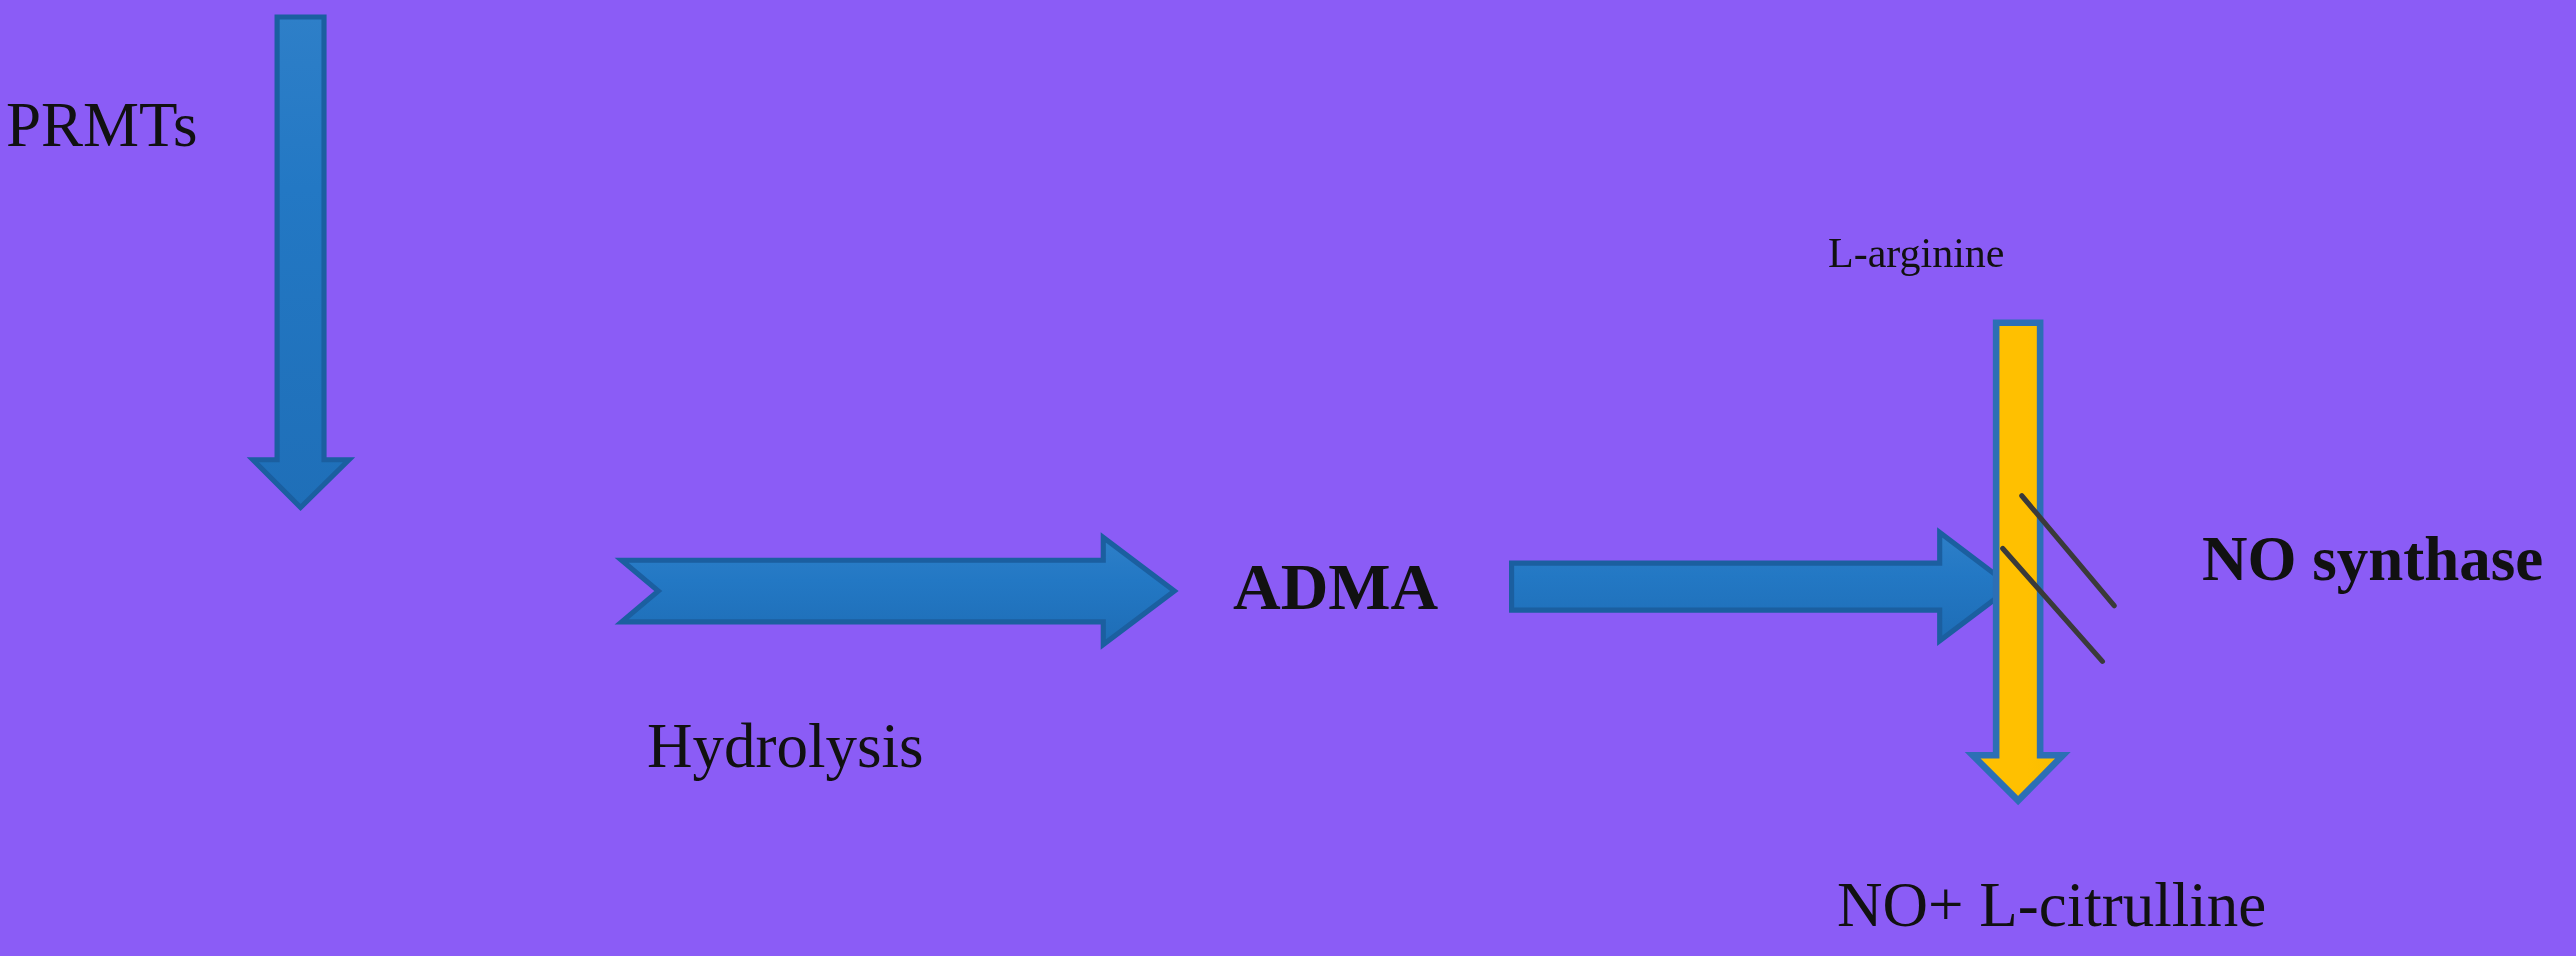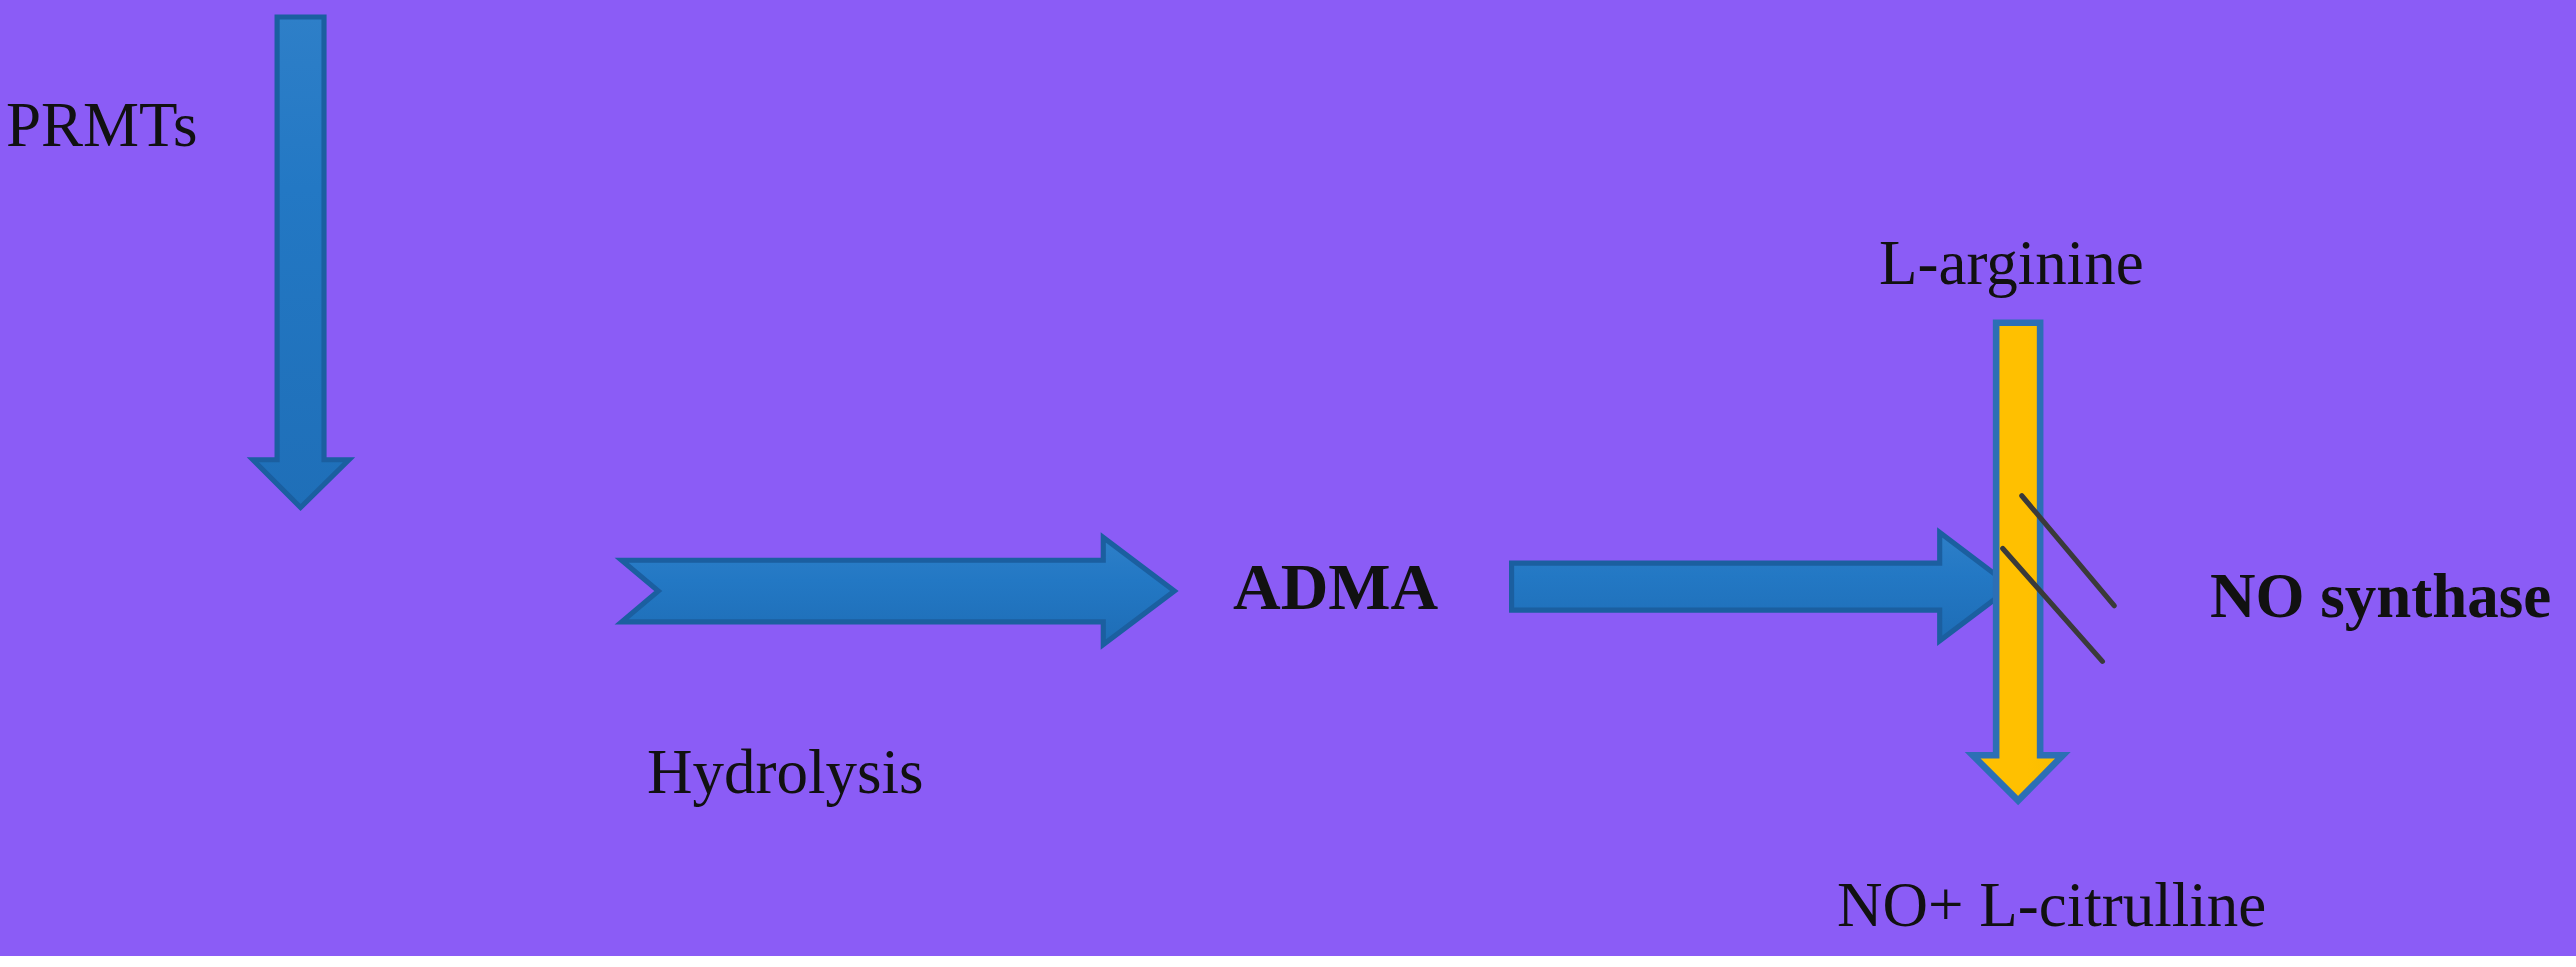--- a/index.html
+++ b/index.html
@@ -25,24 +25,24 @@
     white-space: nowrap;
     color: #111111;
     line-height: 1;
     font-family: "Liberation Serif", "DejaVu Serif", serif;
   }
   .lbl.bold { font-weight: bold; }
 
   
   #label-prmts      { left: 5.9px;    top: 94px;  font-size: 63px; }
   #label-ch3        { left: 163px;  top: 551px;  font-size: 65px; }
-  #label-hydrolysis { left: 647px;  top: 741px;  font-size: 63px; }
+  #label-hydrolysis { left: 647px;  top: 715px;  font-size: 63px; }
   #label-adma       { left: 1233px; top: 554px;  font-size: 66px; }
-  #label-larginine  { left: 1879px; top: 232px;  font-size: 63px; font-family: Liberation Serif, serif; }
-  #label-nosynthase { left: 2202px; top: 565px;  font-size: 63px; margin-left: 8px; }
+  #label-larginine  { left: 1828px; top: 232px;  font-size: 42px; font-family: Liberation Serif, serif; }
+  #label-nosynthase { left: 2202px; top: 528px;  font-size: 63px; }
   #label-citrulline { left: 1837px; top: 874px; font-size: 63px; }
 
   .sub { font-size: 0.62em; vertical-align: -0.18em; }
 
   svg.layer {
     position: absolute;
     left: 0;
     top: 0;
     width: 2576px;
     height: 968px;

